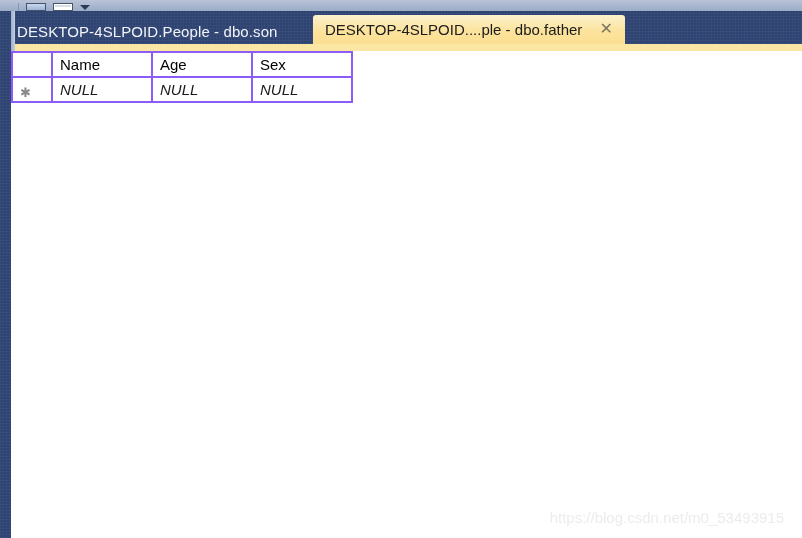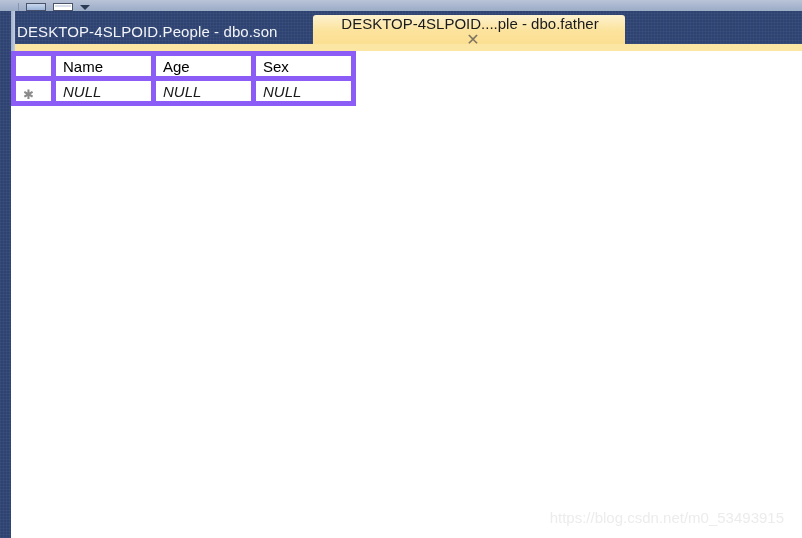--- a/index.html
+++ b/index.html
@@ -91,21 +91,20 @@
     left: 313px; top: 15px;
     width: 312px; height: 29px;
     background: linear-gradient(to bottom, #fdf2cf 0%, #fce39c 55%, #fbdf92 100%);
     border-top-left-radius: 3px;
     border-top-right-radius: 3px;
     display: flex;
     align-items: center;
     box-sizing: border-box;
     padding: 0 10px 0 12px;
     cursor: pointer;
-    flex-direction: column;
   }
   .tab-active-label {
     color: #1b1b1b;
     font-size: 15px;
     white-space: nowrap;
     flex: 1;
   }
   .tab-close {
     color: #7c7462;
     font-size: 16px;
@@ -140,21 +139,21 @@
   }
 
   
   .grid {
     position: absolute;
     left: 11px; top: 51px;
     border-collapse: collapse;
     background: #ffffff;
   }
   .grid td, .grid th {
-    border: 5px solid #8b5cf6;
+    border: 2px solid #8b5cf6;
     height: 25px;
     padding: 0 7px;
     font-size: 15px;
     font-weight: normal;
     text-align: left;
     color: #000000;
     background: #ffffff;
     box-sizing: border-box;
   }
   .col-rowhdr { width: 40px; padding: 0; text-align: center; }

